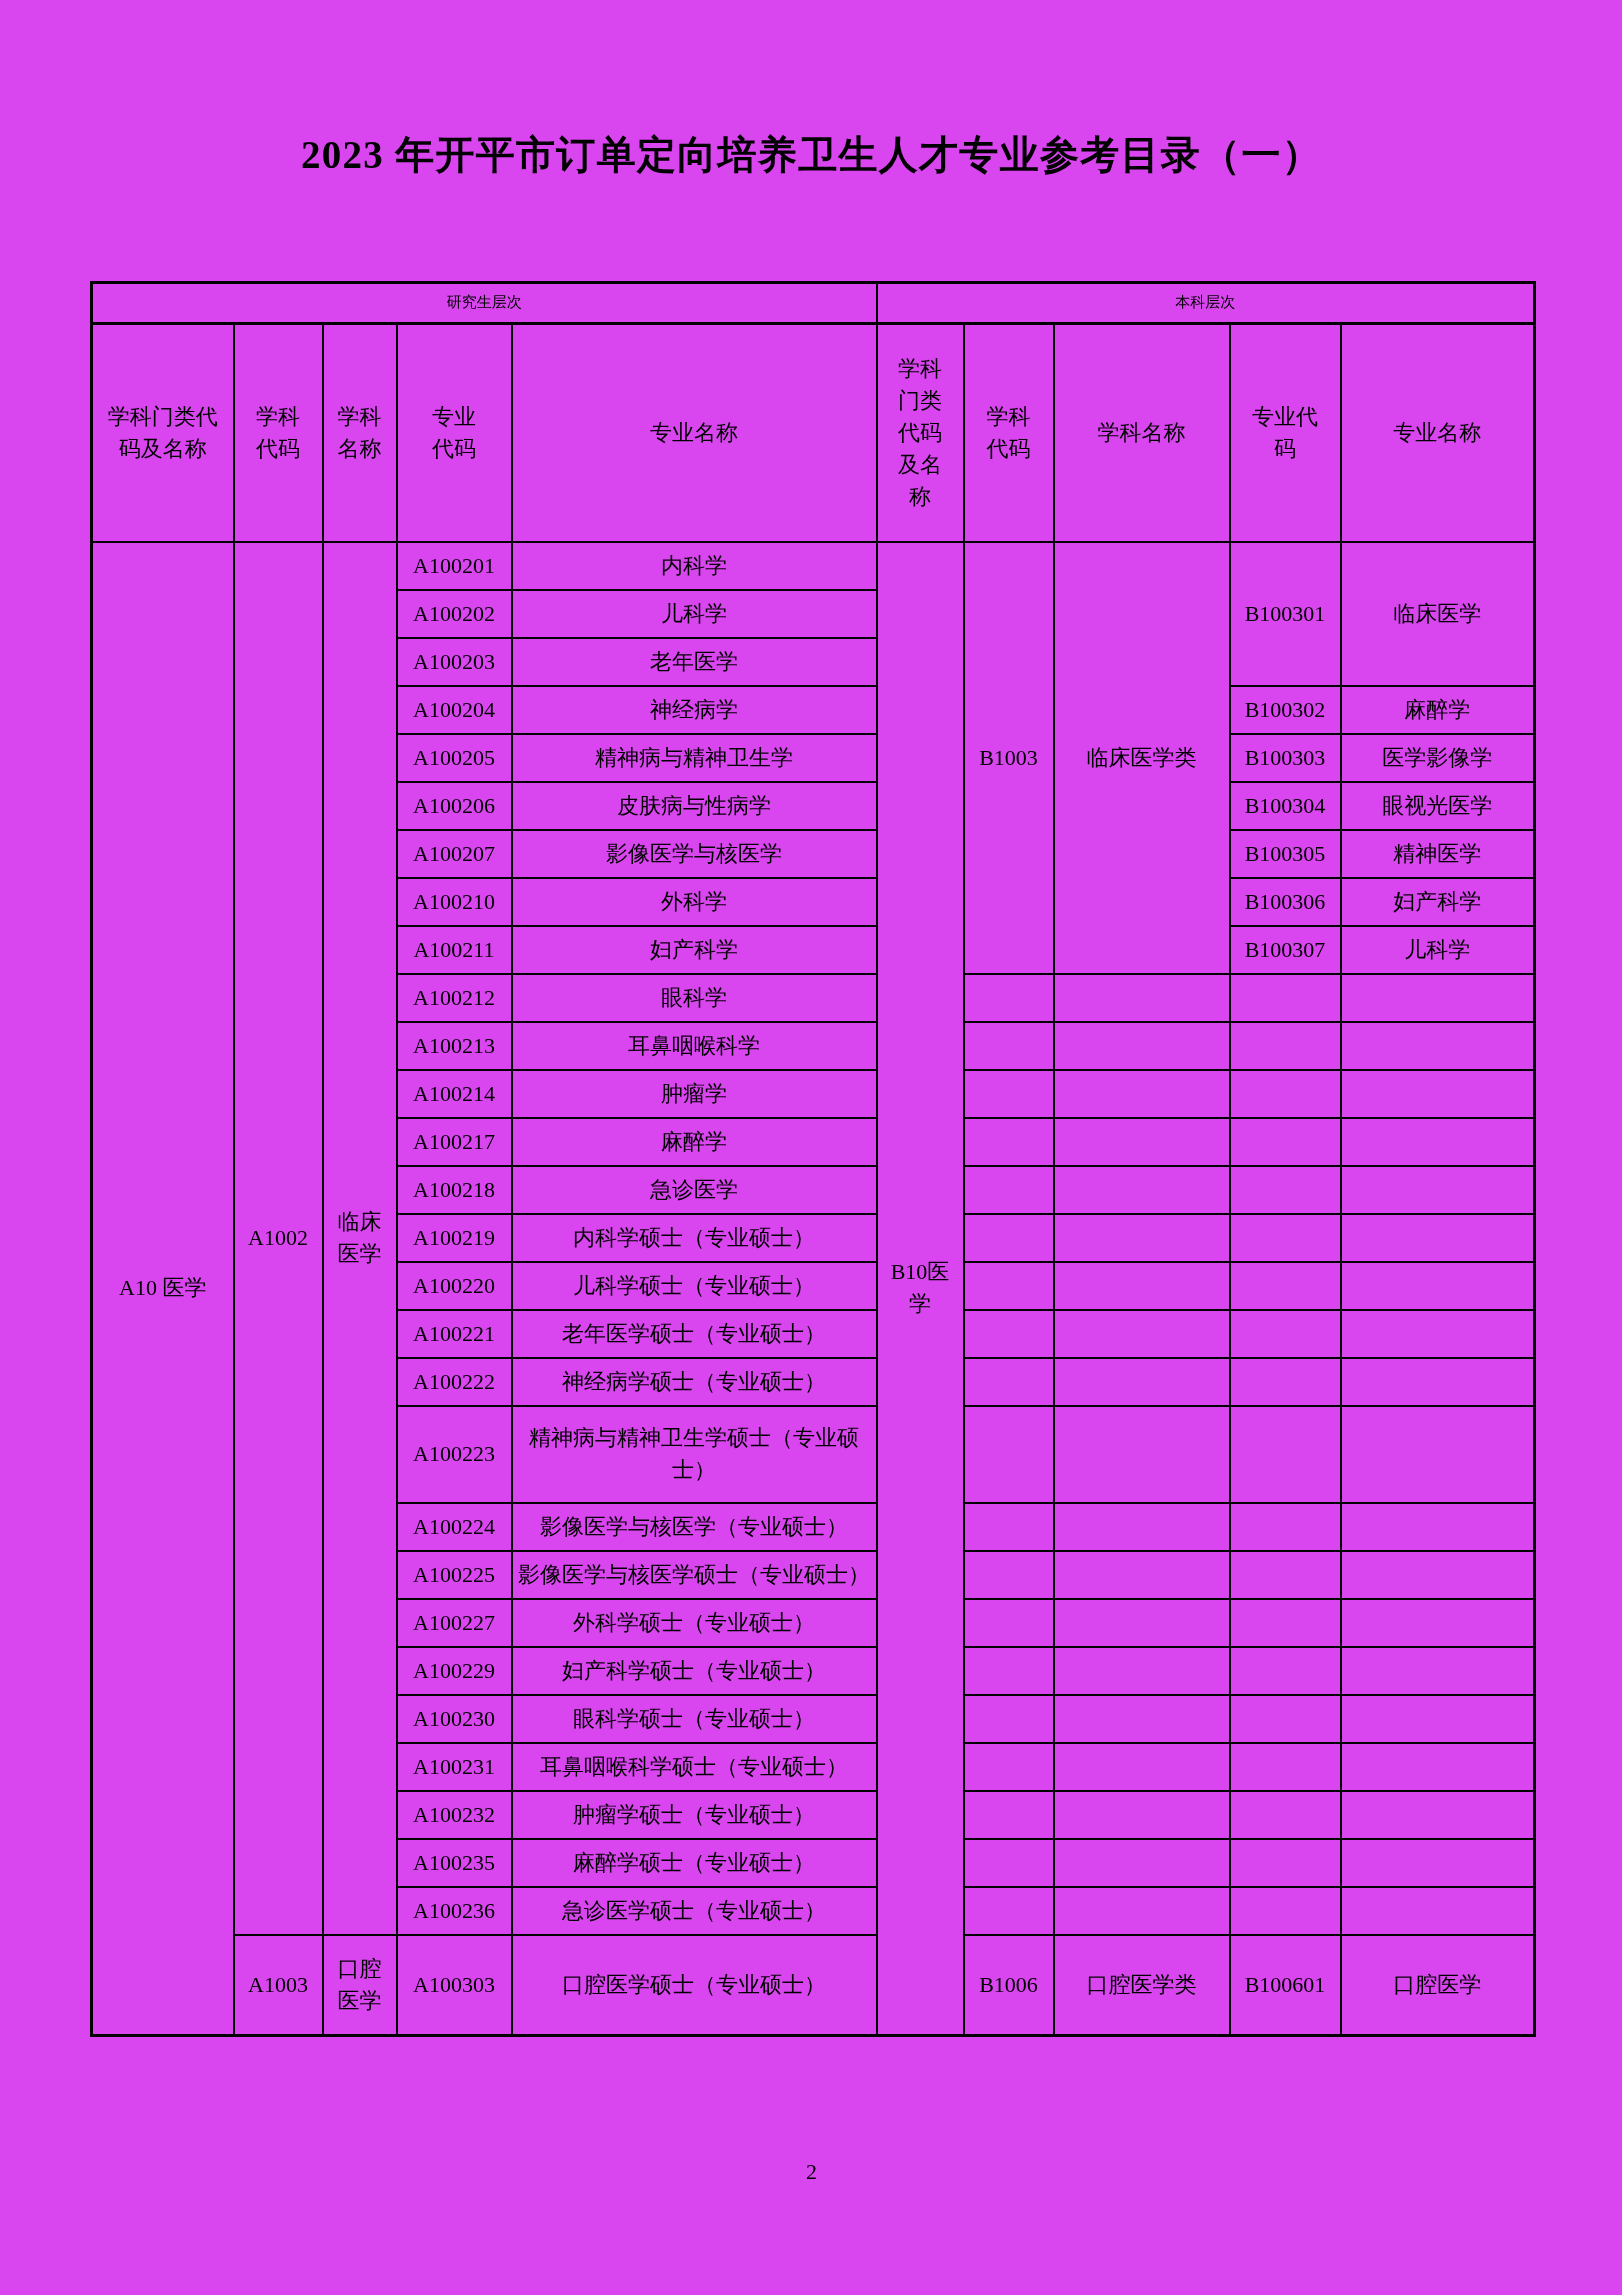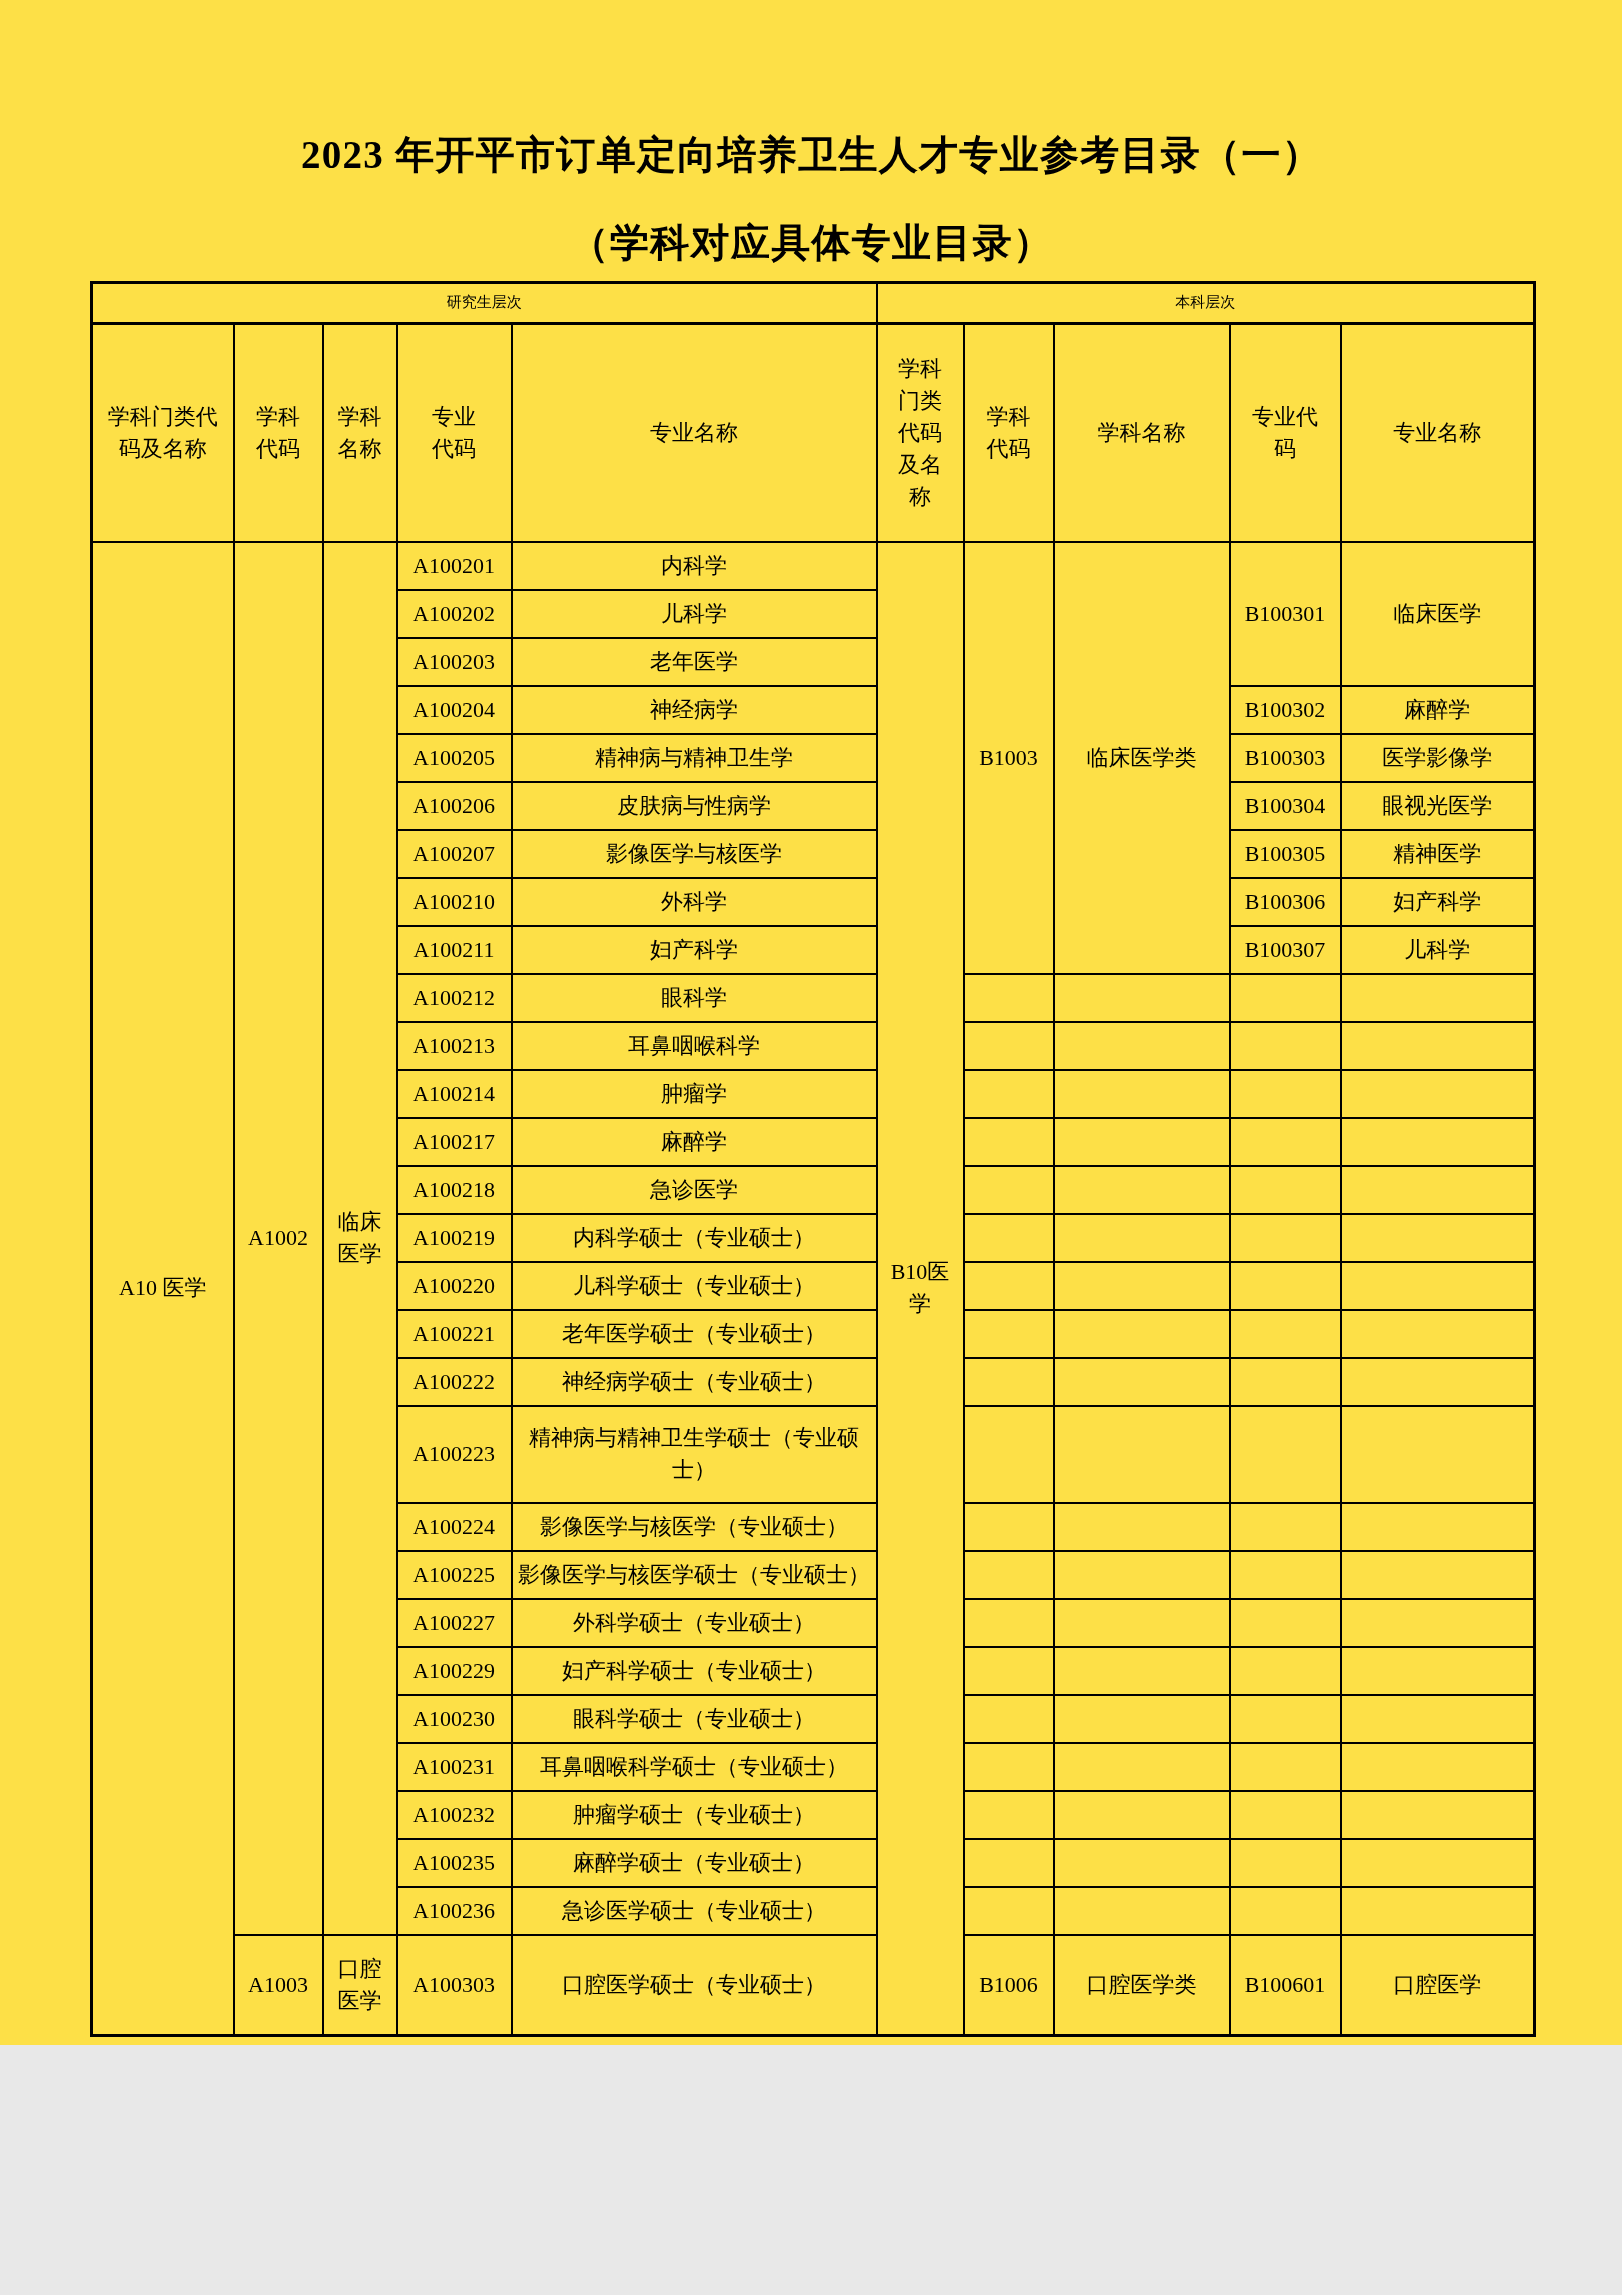--- a/index.html
+++ b/index.html
@@ -1,19 +1,19 @@
 <!DOCTYPE html>
 <html style="font-size:10.5px"><head>
 <meta charset="utf-8">
 <style>
   html,body{margin:0;padding:0;background:#e8e8e8;}
   .page{
     position:relative;
-    width:1623px;height:2045px;
-    background:#fde047;
+    width:1623px;height:2295px;
+    background:#d946ef;
     font-family:"Liberation Serif","DejaVu Serif",serif;
     color:#000;
     overflow:hidden;
   }
   .title{
     position:absolute;top:128px;left:0;width:100%;
     text-align:center;font-size:39px;font-weight:bold;
     letter-spacing:1.3px;white-space:nowrap;
   }
   .subtitle{
@@ -46,21 +46,20 @@
     position:absolute;top:2159px;left:0;width:100%;
     text-align:center;font-size:22px;
   }
 </style>
 </head>
 <body>
 
 <div class="page">
 
   <div class="title">2023 年开平市订单定向培养卫生人才专业参考目录（一）</div>
-  <div class="subtitle">（学科对应具体专业目录）</div>
 
   <table class="catalog">
     <colgroup>
         <col style="width: 142px;">
         <col style="width: 89px;">
         <col style="width: 74px;">
         <col style="width: 115px;">
         <col style="width: 365px;">
         <col style="width: 87px;">
         <col style="width: 90px;">

